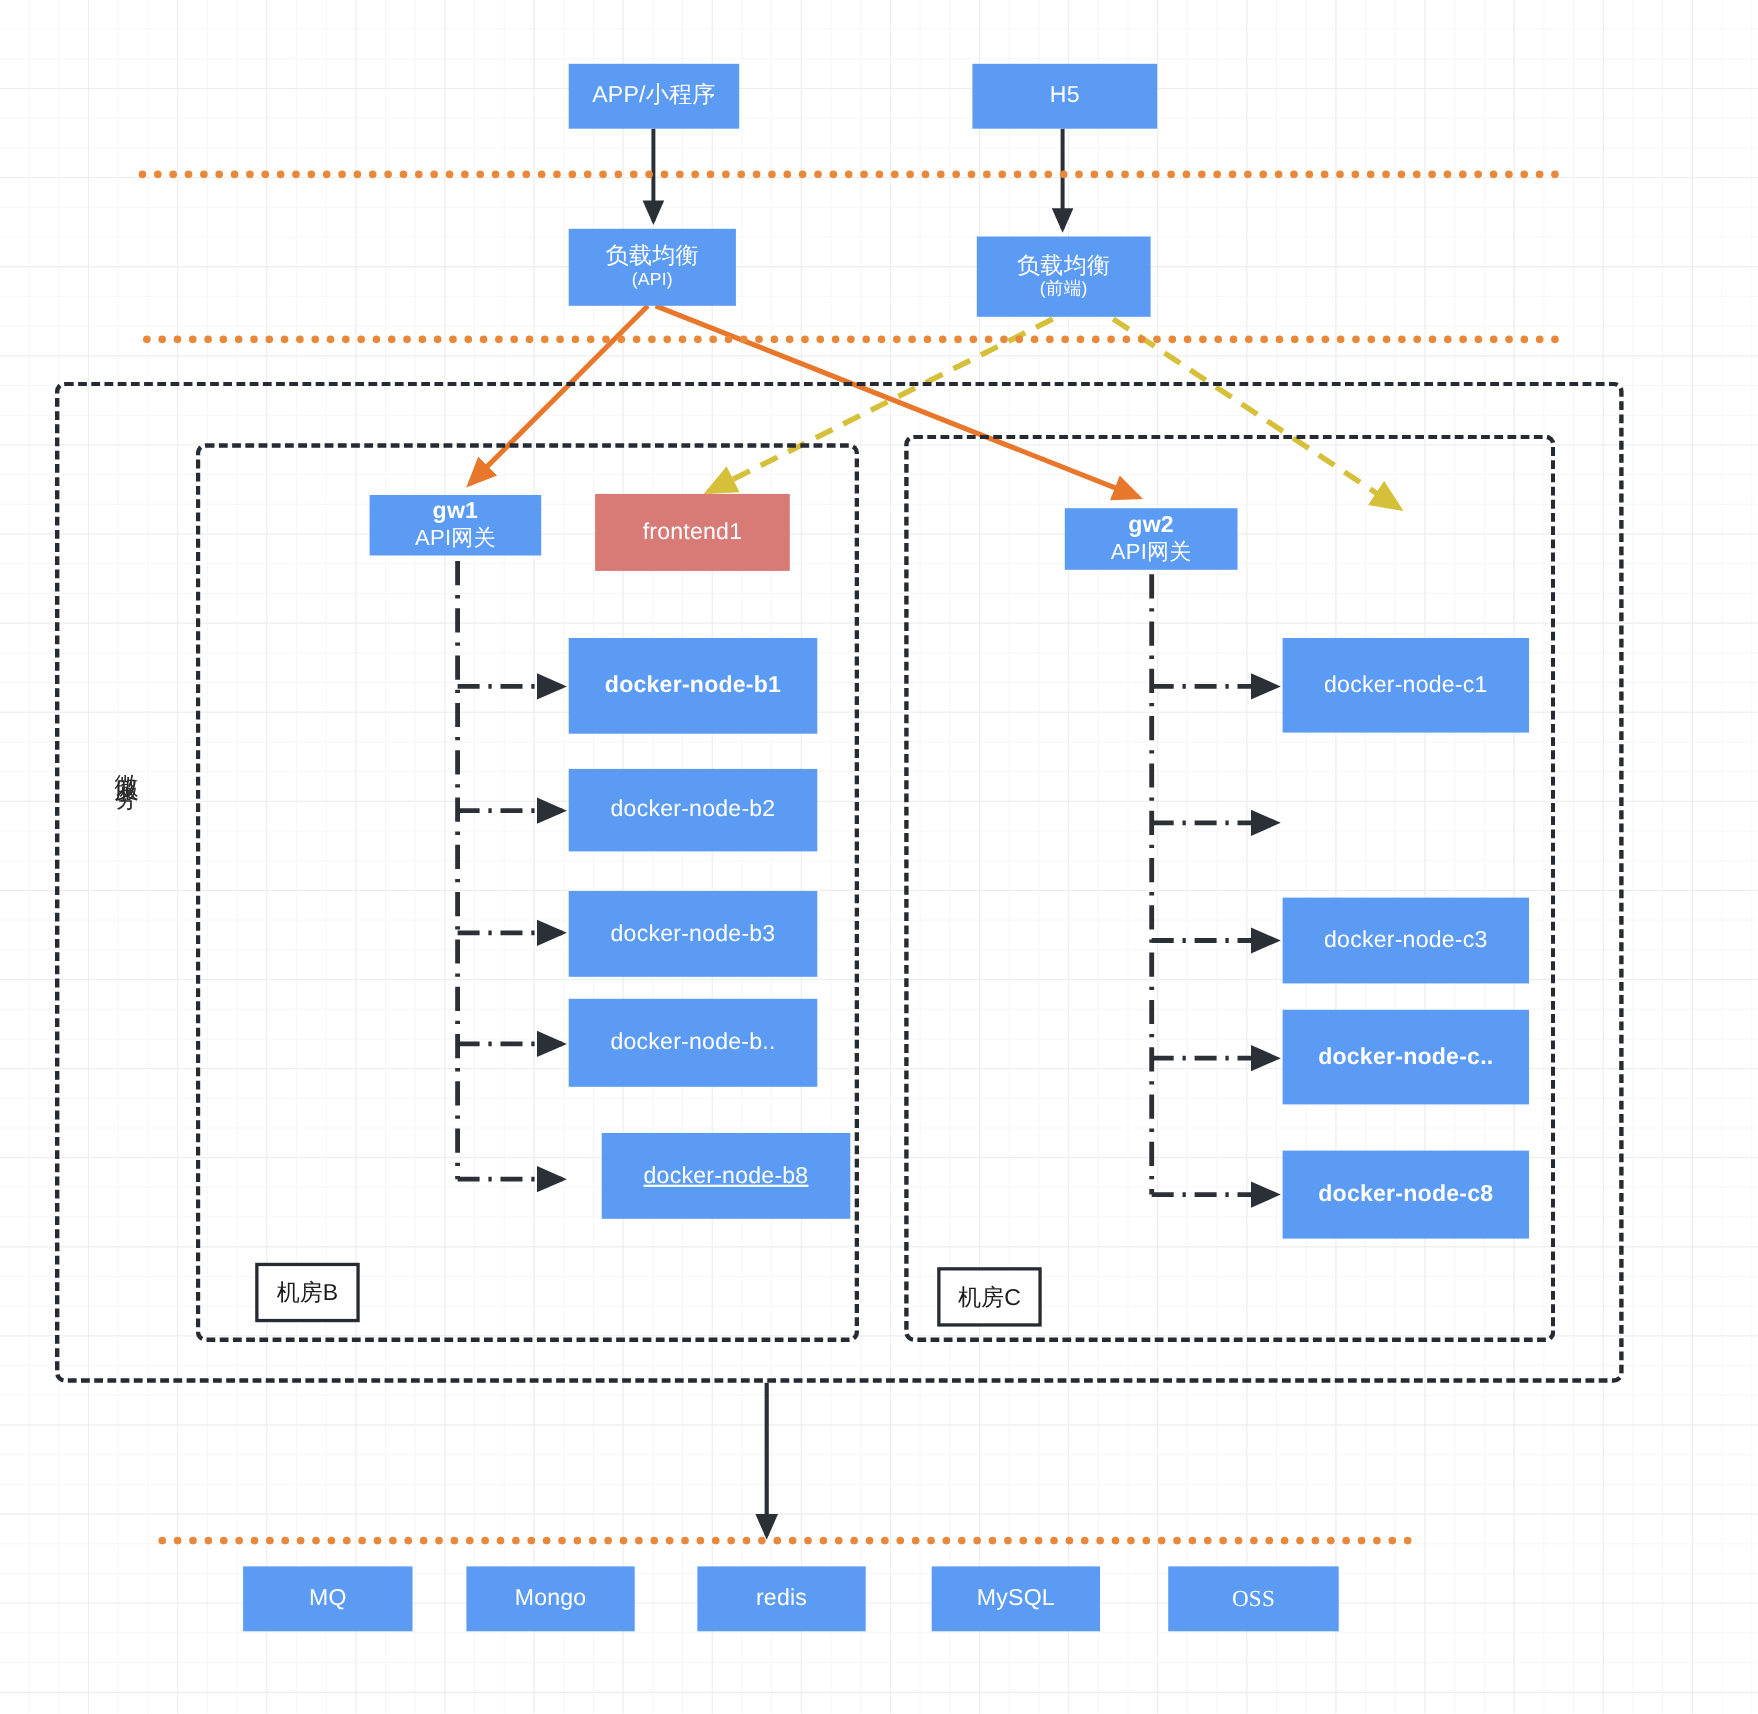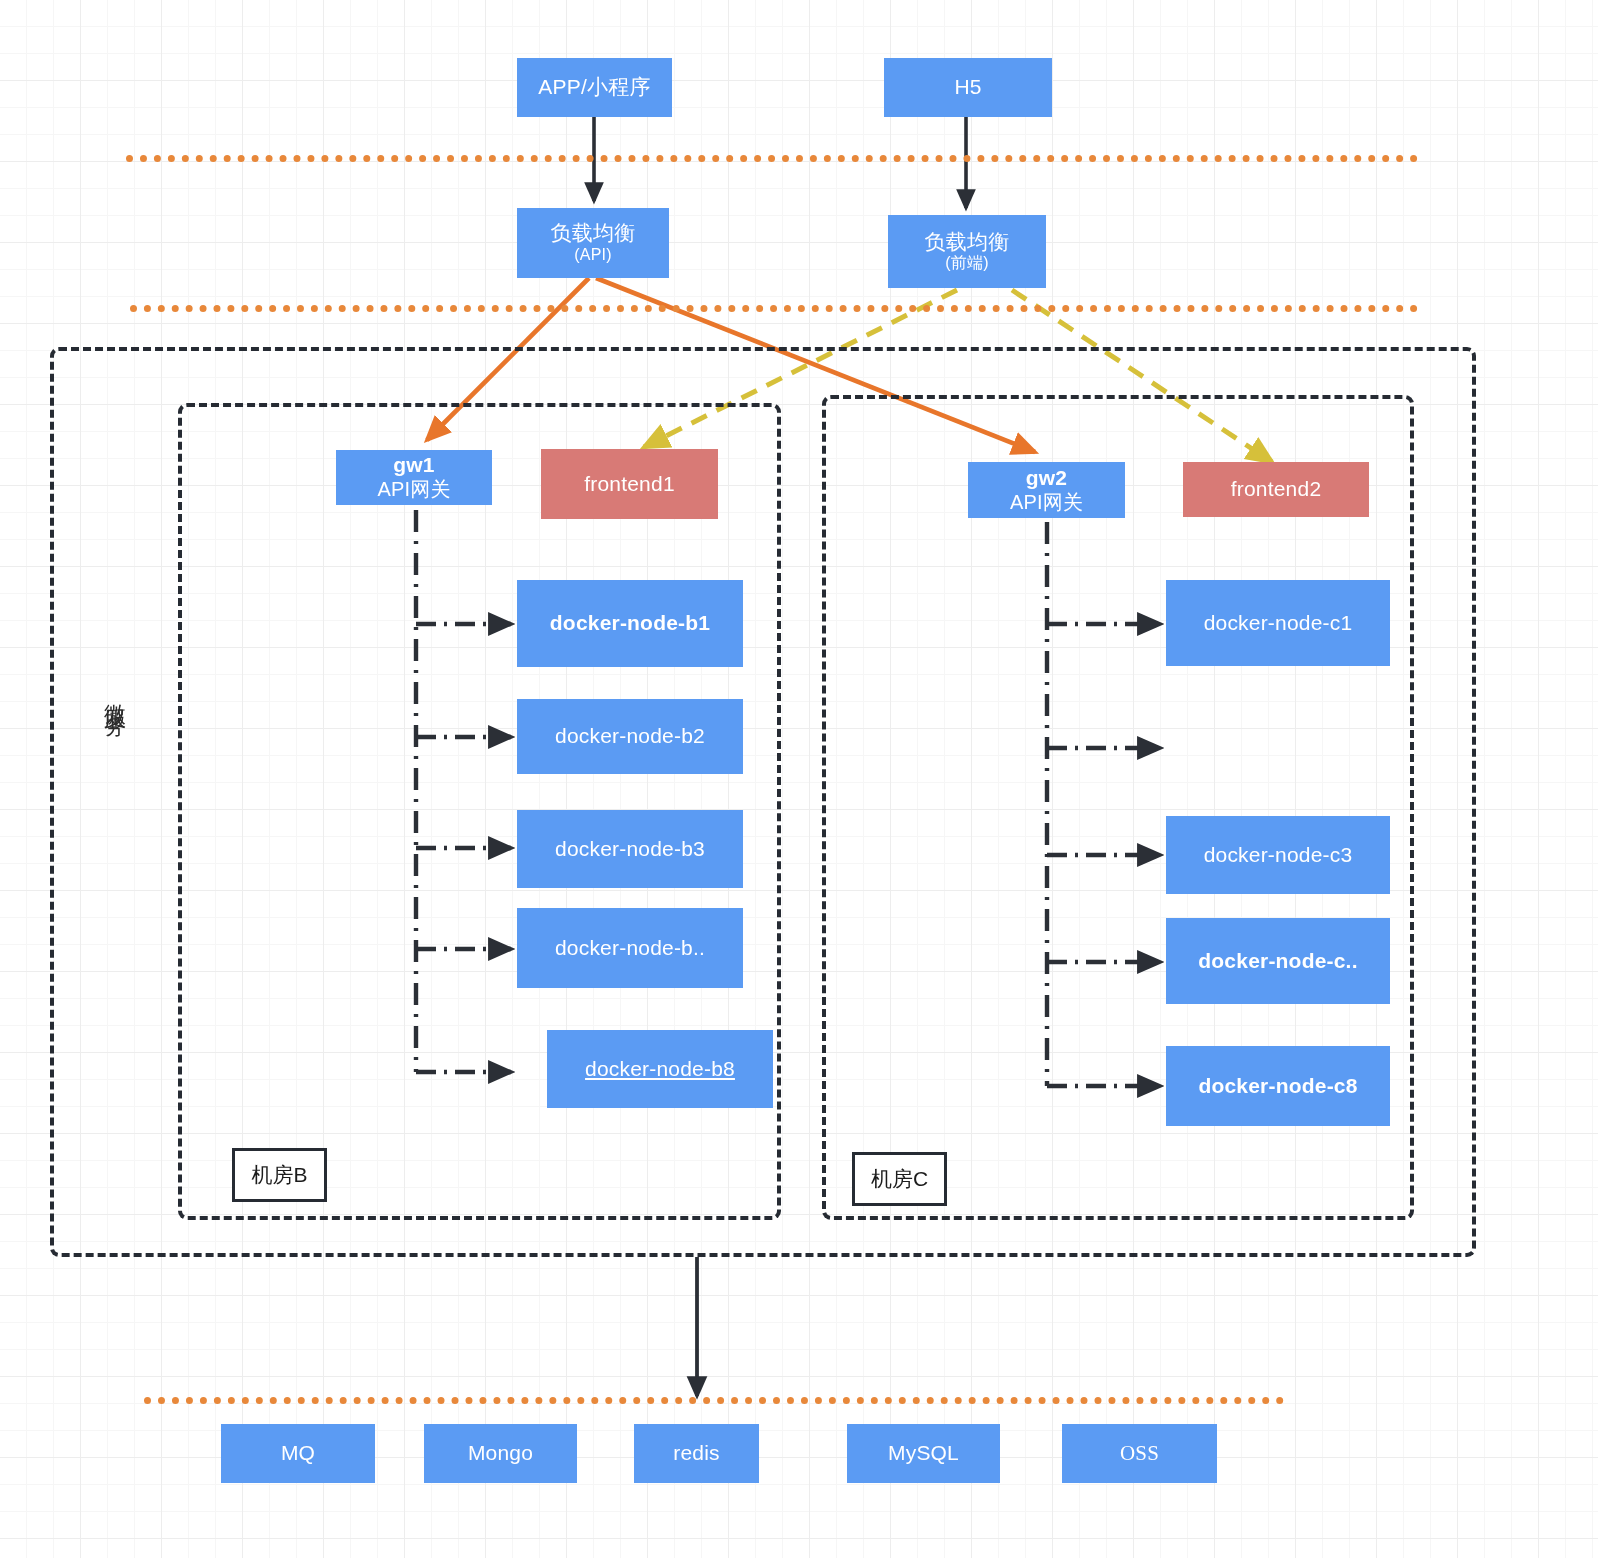--- a/index.html
+++ b/index.html
@@ -188,44 +188,41 @@
 
   <div class="dashbox" style="left:822px; top:395px; width:592px; height:825px;"></div>
   <div class="roomtag" style="left:852px; top:1152px; width:95px; height:54px;">
     <span>机房C</span>
   </div>
 
   <div class="node blue" style="left:968px; top:462px; width:157px; height:56px;">
     <span class="gw-main">gw2</span>
     <span class="gw-sub">API网关</span>
   </div>
-  <div class="node red" style="left:1183px; top:462px; width:186px; height:55px;">
-    <span class="n-title">frontend2</span>
-  </div>
 
   <div class="node blue" style="left:1166px; top:580px; width:224px; height:86px;text-align:center;">
     <span class="n-title">docker-node-c1</span>
   </div>
   <div class="node blue" style="left:1166px; top:816px; width:224px; height:78px;">
     <span class="n-title">docker-node-c3</span>
   </div>
   <div class="node blue" style="left:1166px; top:918px; width:224px; height:86px;">
     <span class="n-title bold">docker-node-c..</span>
   </div>
   <div class="node blue" style="left:1166px; top:1046px; width:224px; height:80px;">
     <span class="n-title bold">docker-node-c8</span>
   </div>
 
   <div class="node blue" style="left:221px; top:1424px; width:154px; height:59px;">
     <span class="n-title">MQ</span>
   </div>
   <div class="node blue" style="left:424px; top:1424px; width:153px; height:59px;">
     <span class="n-title">Mongo</span>
   </div>
-  <div class="node blue" style="left:634px; top:1424px; width:125px; height:59px;">
+  <div class="node blue" style="left:634px; top:1424px; width:153px; height:59px;">
     <span class="n-title">redis</span>
   </div>
   <div class="node blue" style="left:847px; top:1424px; width:153px; height:59px;">
     <span class="n-title">MySQL</span>
   </div>
   <div class="node blue" style="left:1062px; top:1424px; width:155px; height:59px;font-family:Liberation Serif, serif;">
     <span class="n-title">OSS</span>
   </div>
 
 </div>

